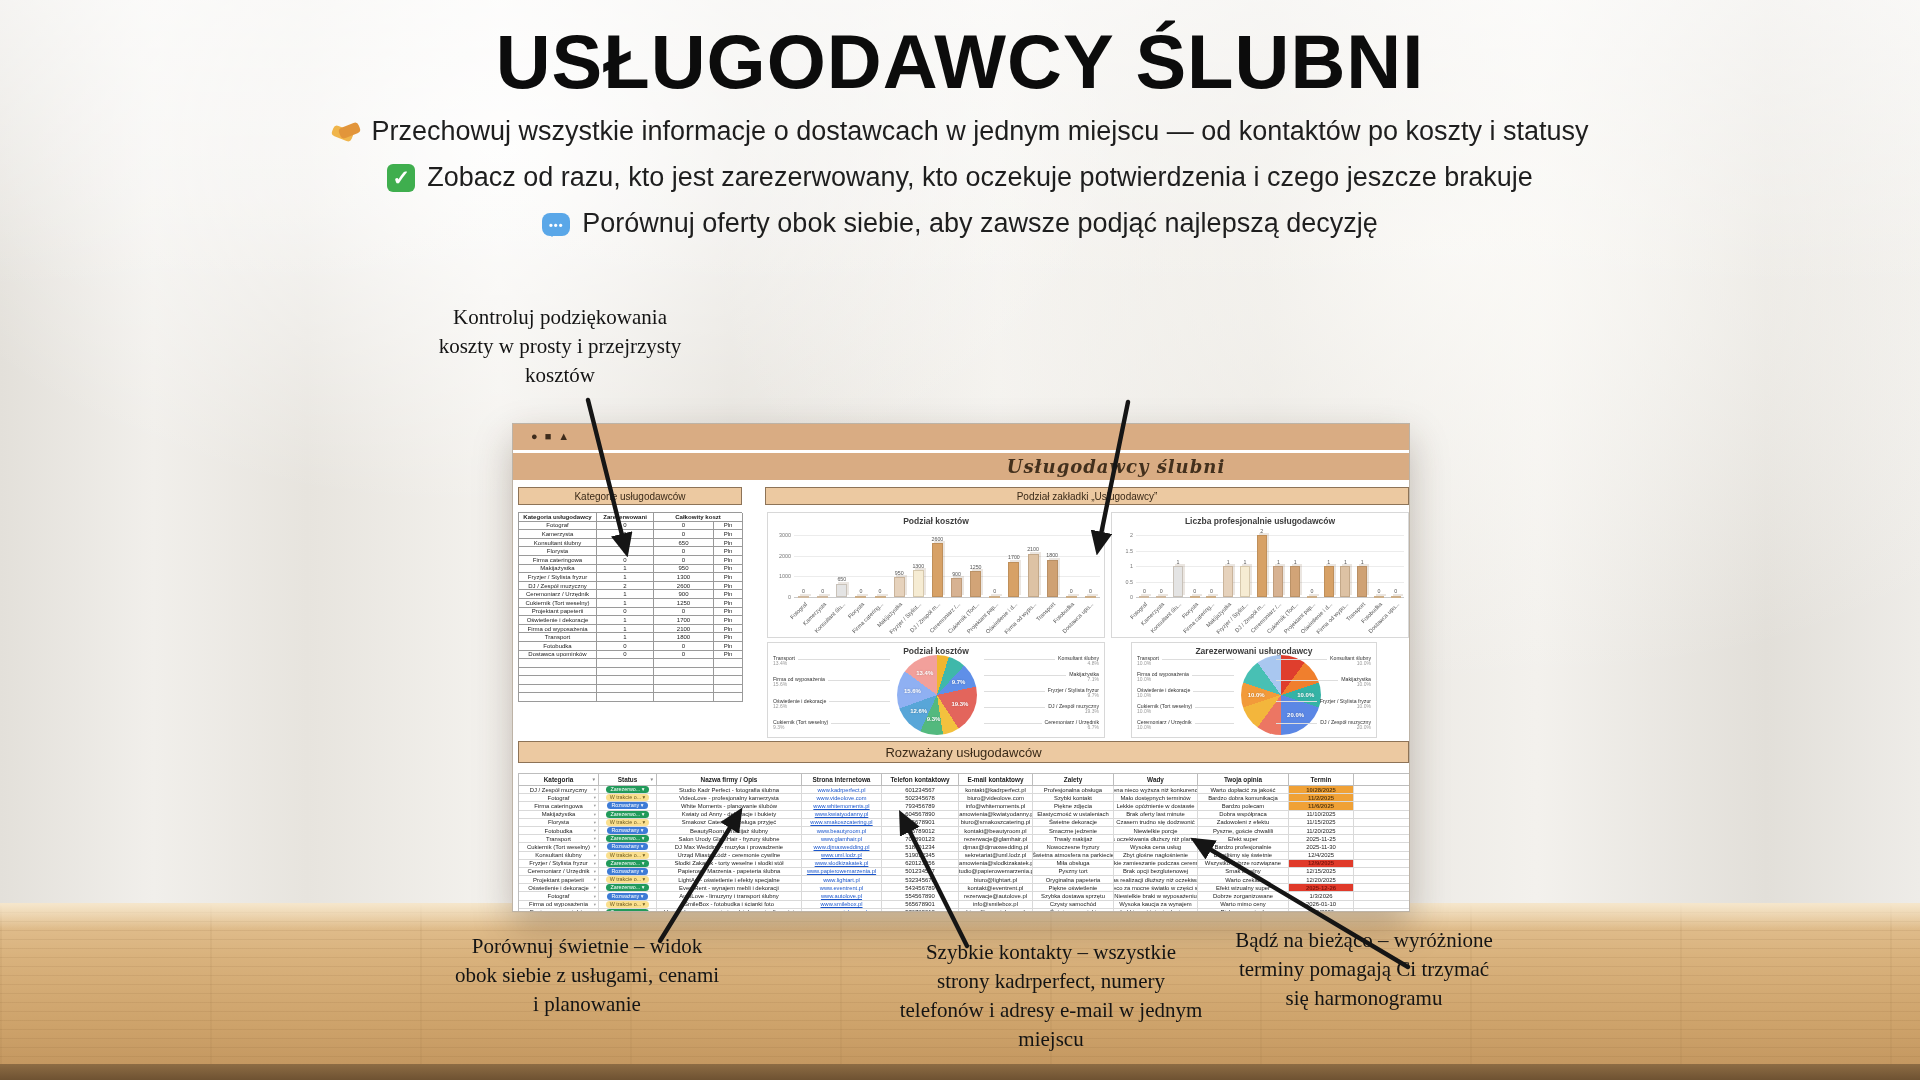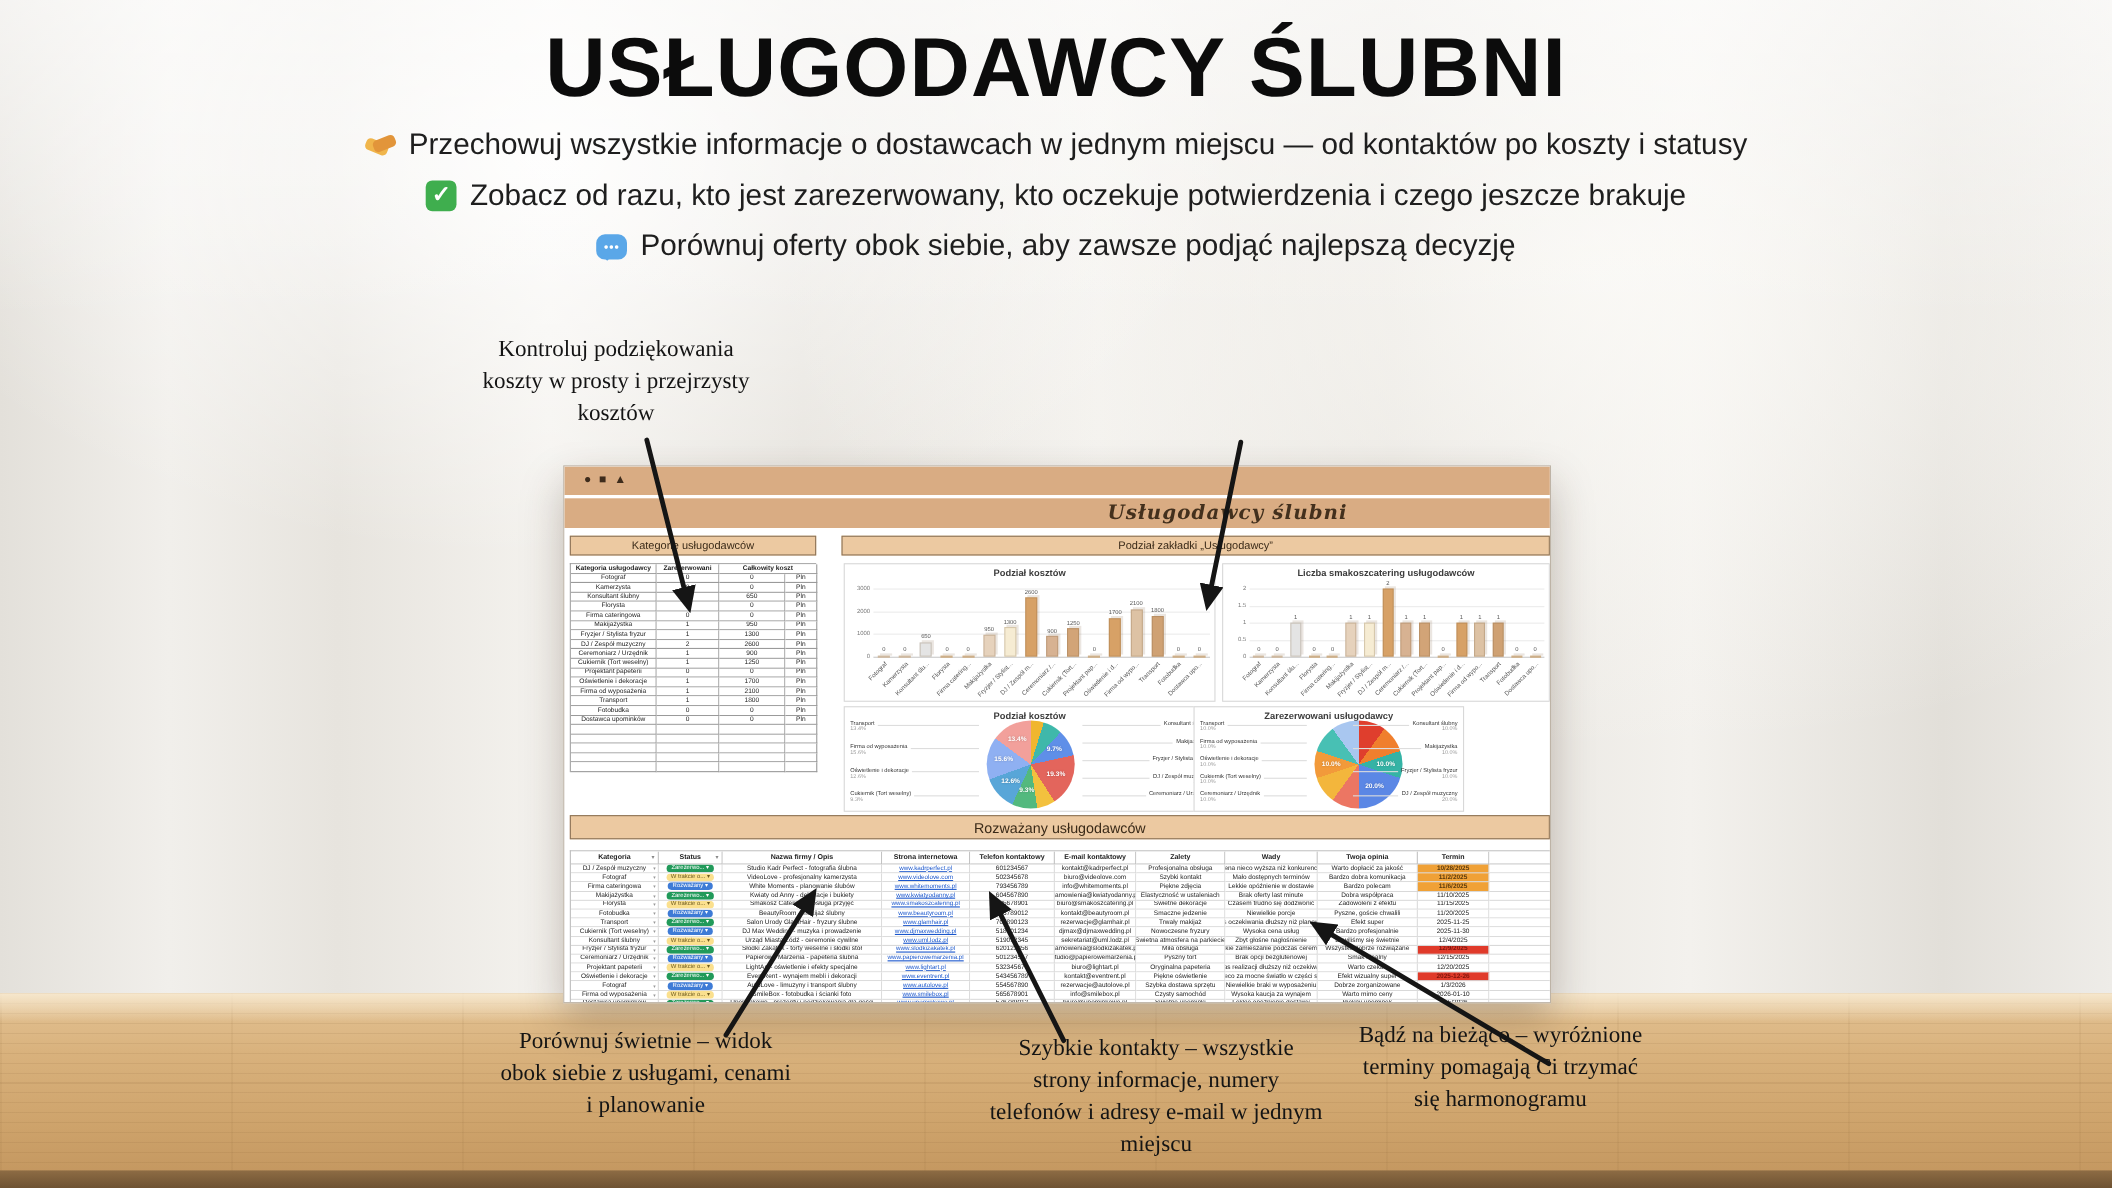--- a/index.html
+++ b/index.html
@@ -87,21 +87,21 @@
   .pill.blue{background:#3e7bd6}
   .lnk{color:#1a56cc;text-decoration:underline;font-size:5.7px}
   .t-orange{background:#f0a136;color:#5a3a0d;font-weight:bold}
   .t-red{background:#e03a2a;color:#7e150c;font-weight:bold}
 
   
   .chart{position:absolute;background:#fff;border:1px solid #d8d8d8;overflow:hidden}
   #chart1{left:254px;top:88px;width:338px;height:126px}
   #chart2{left:598px;top:88px;width:298px;height:126px}
   #pie1{left:254px;top:218px;width:338px;height:96px}
-  #pie2{left:572px;top:218px;width:246px;height:96px}
+  #pie2{left:618px;top:218px;width:246px;height:96px}
   .chart-title{position:absolute;left:0;right:0;top:3px;text-align:center;font-size:8.5px;color:#3c3c3c;font-weight:bold}
   .gridline{position:absolute;height:1px;background:#ececec}
   .baseline{position:absolute;height:1px;background:#c9c9c9}
   .ytick{position:absolute;font-size:5.4px;color:#777;text-align:right;width:20px}
   .bar{position:absolute;border:0.5px solid rgba(120,90,55,.25);box-shadow:2px -2px 0 rgba(120,90,55,.15)}
   .bar-val{position:absolute;width:30px;text-align:center;font-size:5.3px;color:#555}
   .xlab{position:absolute;width:70px;text-align:right;font-size:5.7px;color:#555;white-space:nowrap;
       transform:rotate(-45deg);transform-origin:top right}
   .pie-circle{position:absolute;border-radius:50%}
   .pie-pct{position:absolute;width:28px;text-align:center;font-size:6px;font-weight:bold;color:#fff;
@@ -146,21 +146,21 @@
     <div>koszty w prosty i przejrzysty</div>
     <div>kosztów</div>
   </div>
   <div class="note" style="left:437px;top:932px;width:300px">
     <div>Porównuj świetnie – widok</div>
     <div>obok siebie z usługami, cenami</div>
     <div>i planowanie</div>
   </div>
   <div class="note" style="left:871px;top:938px;width:360px">
     <div>Szybkie kontakty – wszystkie</div>
-    <div>strony informacje, numery</div>
+    <div>strony kadrperfect, numery</div>
     <div>telefonów i adresy e-mail w jednym</div>
     <div>miejscu</div>
   </div>
   <div class="note" style="left:1194px;top:926px;width:340px">
     <div>Bądź na bieżąco – wyróżnione</div>
     <div>terminy pomagają Ci trzymać</div>
     <div>się harmonogramu</div>
   </div>
 
   <div class="sheet">
@@ -360,21 +360,21 @@
         <div class="bar-val" style="left: 269.188px; top: 39.3px;">1800</div>
         <div class="xlab" style="left: 214.188px; top: 88px;">Transport</div>
         <div class="bar" style="width: 11px; left: 297.812px; top: 82.6px; height: 1.4px; background: rgb(234, 203, 164);"></div>
         <div class="bar-val" style="left: 288.312px; top: 75.1px;">0</div>
         <div class="xlab" style="left: 233.312px; top: 88px;">Fotobudka</div>
         <div class="bar" style="width: 11px; left: 316.938px; top: 82.6px; height: 1.4px; background: rgb(234, 203, 164);"></div>
         <div class="bar-val" style="left: 307.438px; top: 75.1px;">0</div>
         <div class="xlab" style="left: 252.438px; top: 88px;">Dostawca upo...</div>
       </div>
     <div class="chart" id="chart2">
-      <div class="chart-title">Liczba smakoszcatering usługodawców</div>
+      <div class="chart-title">Liczba profesjonalnie usługodawców</div>
     <div class="baseline" style="left: 24px; width: 268px; top: 84px;"></div>
         <div class="ytick" style="left: 1px; top: 81px;">0</div>
         <div class="gridline" style="left: 24px; width: 268px; top: 68.5px;"></div>
         <div class="ytick" style="left: 1px; top: 65.5px;">0.5</div>
         <div class="gridline" style="left: 24px; width: 268px; top: 53px;"></div>
         <div class="ytick" style="left: 1px; top: 50px;">1</div>
         <div class="gridline" style="left: 24px; width: 268px; top: 37.5px;"></div>
         <div class="ytick" style="left: 1px; top: 34.5px;">1.5</div>
         <div class="gridline" style="left: 24px; width: 268px; top: 22px;"></div>
         <div class="ytick" style="left: 1px; top: 19px;">2</div>

